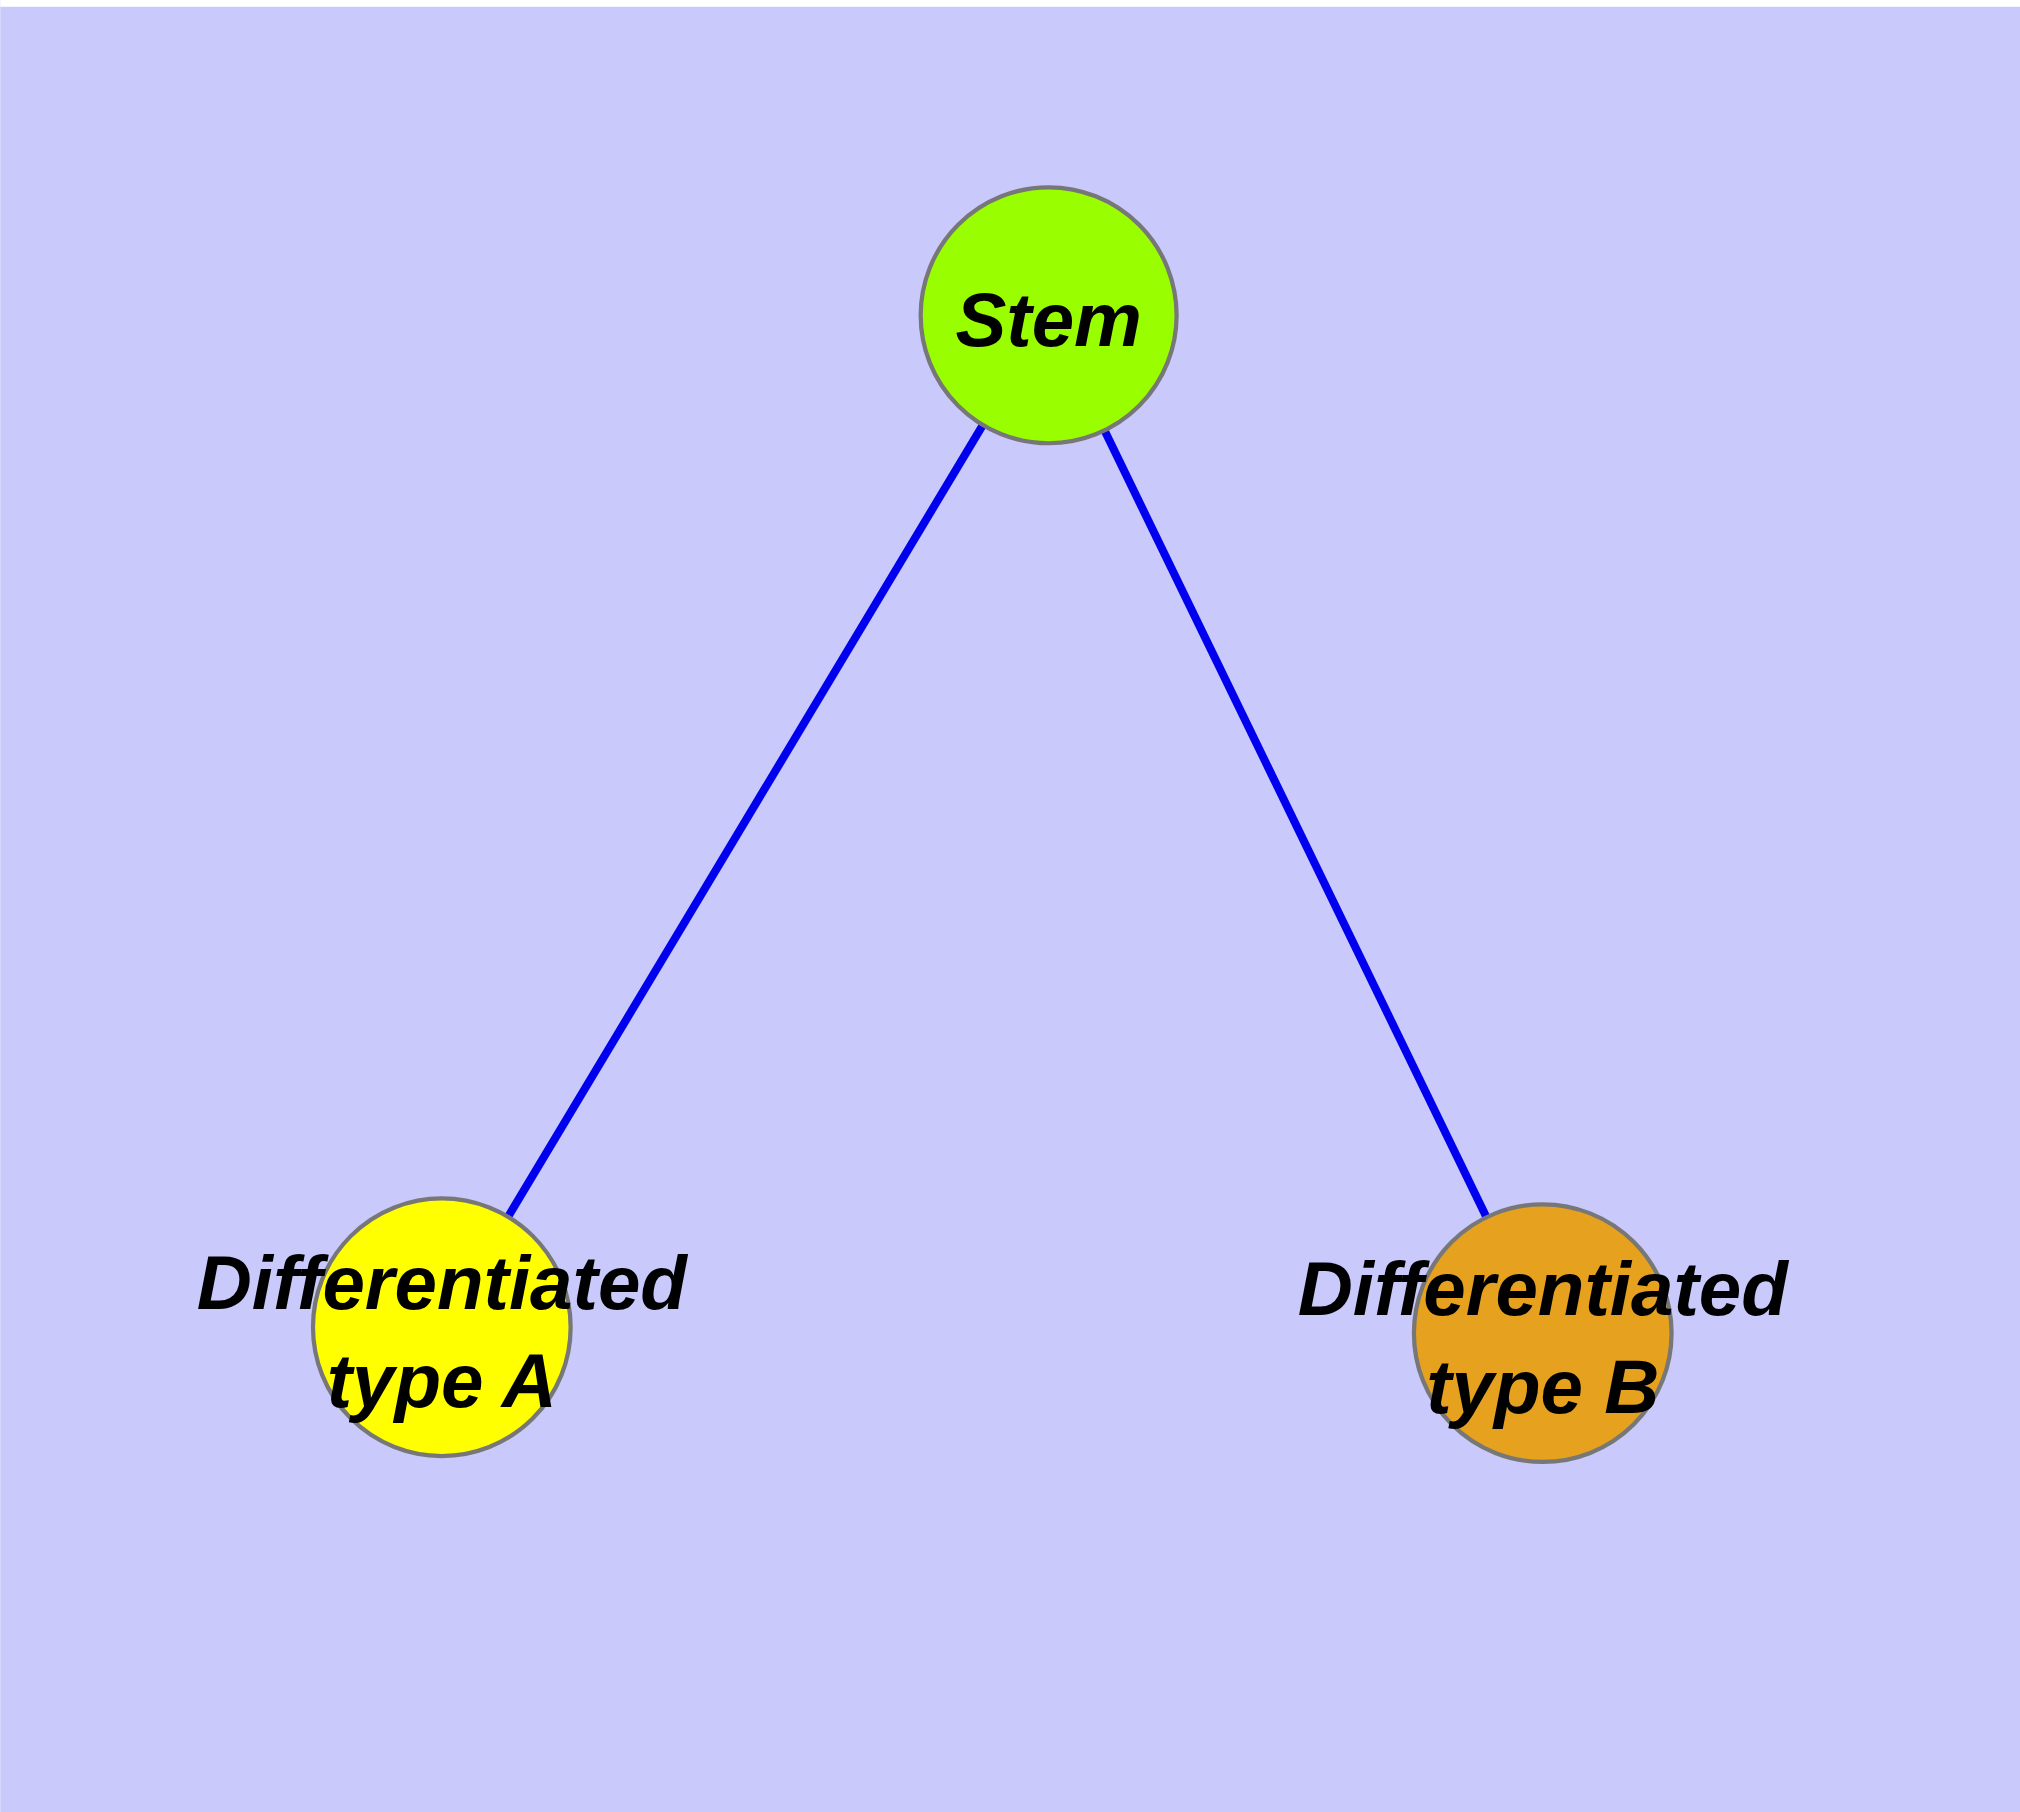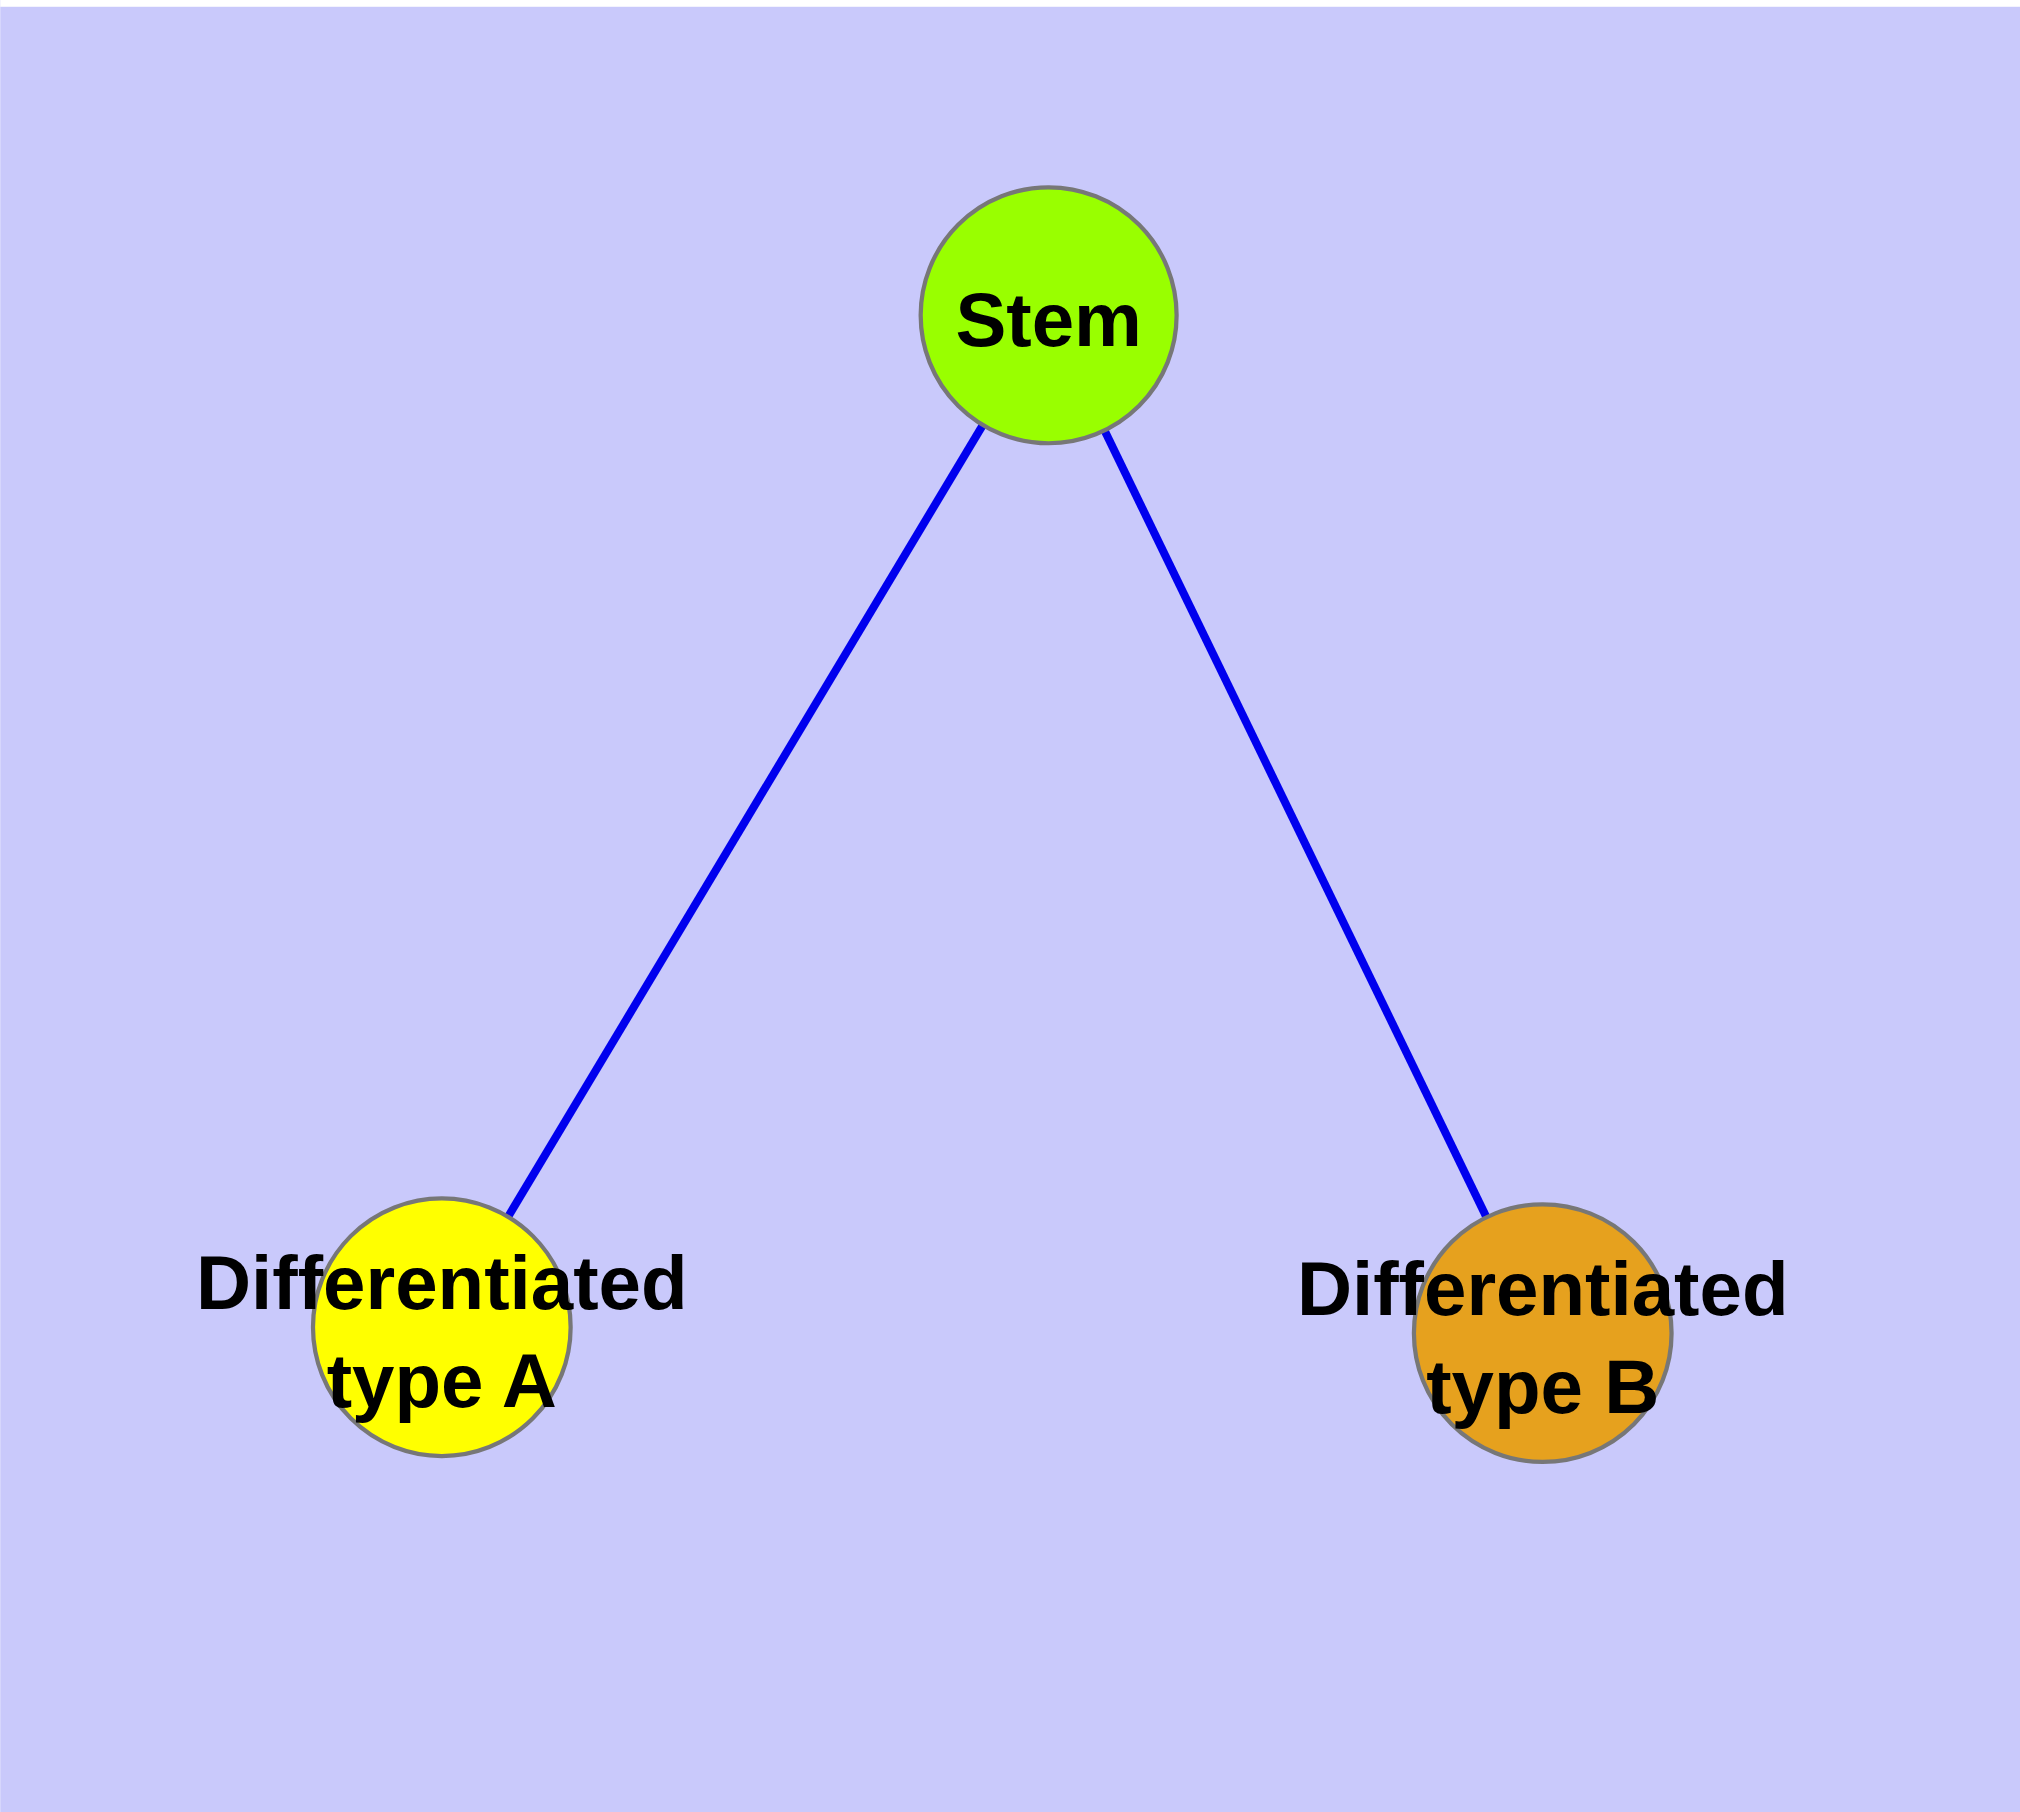--- a/index.html
+++ b/index.html
@@ -8,20 +8,21 @@
     width: 2021px;
     height: 1812px;
     overflow: hidden;
     background: #ffffff;
     font-family: "Liberation Sans", sans-serif;
   }
   .stage {
     position: relative;
     width: 2021px;
     height: 1812px;
+    font-style: italic;
   }
   svg { display: block; }
   .edge {
     stroke-width: 9.5;
     fill: none;
   }
   .node {
     stroke: #777777;
     stroke-width: 5;
   }

